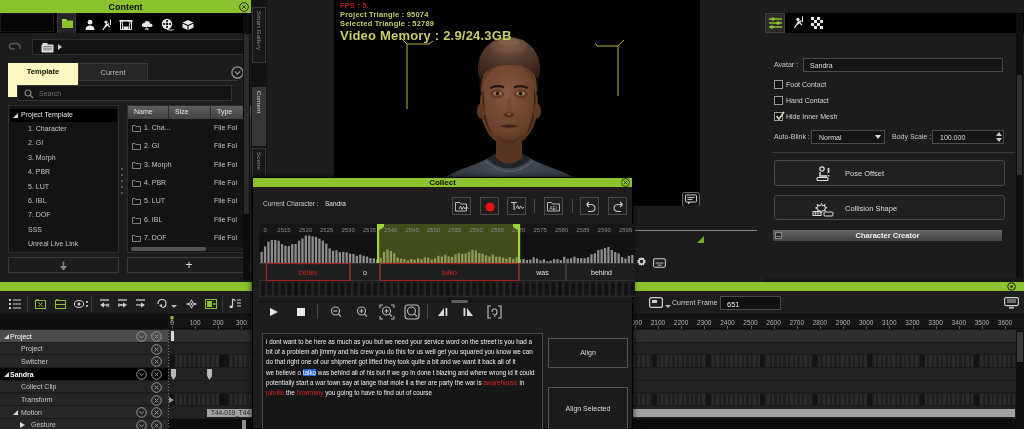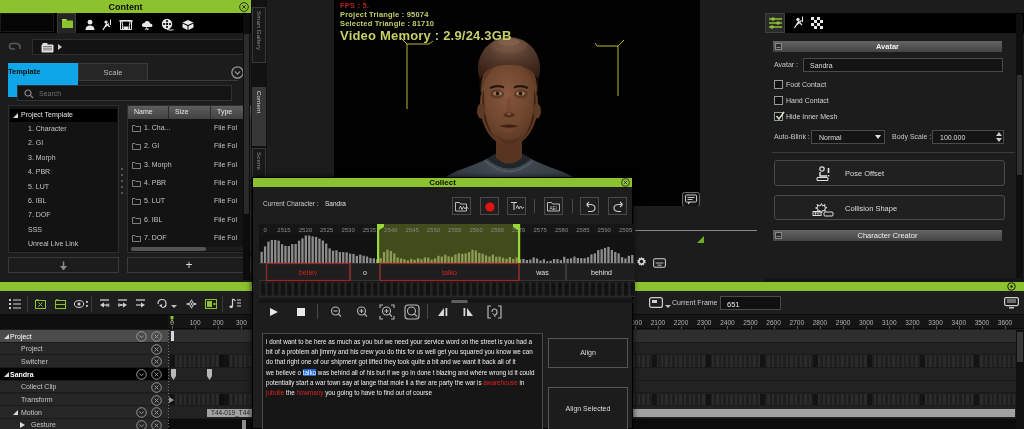--- a/index.html
+++ b/index.html
@@ -73,22 +73,22 @@
       </svg>
 <div style="position:absolute;left:32px;top:39px;width:217px;height:16px;background:#131313;border:1px solid #2e2e2e;">
 <svg class="ab" style="left:8px;top:3px" width="13" height="10" viewBox="0 0 13 10">
           <rect x="0.5" y="1.5" width="12" height="8" rx="1" fill="#e0e0e0"></rect>
           <rect x="1.5" y="0" width="5" height="2.5" rx="0.8" fill="#e0e0e0"></rect>
           <path d="M2 3.5 H11 M2 5.2 H11 M2 6.9 H11" stroke="#555" stroke-width="0.7"></path>
         </svg>
 <div style="position:absolute;left:25px;top:4px;width:0;height:0;border-left:4px solid #ccc;border-top:3.5px solid transparent;border-bottom:3.5px solid transparent;">
 </div>
       </div>
-<div style="position:absolute;left:8px;top:63px;width:70px;height:34px;background:#0ea5e9;color:#0d0d00;font-weight:bold;font-size:7.5px;line-height:18px;">Template</div>
-<div style="position:absolute;left:78px;top:63px;width:70px;height:18px;background:#262626;border:1px solid #3a3a3a;color:#bbb;font-size:7.5px;text-align:center;line-height:17px;">Scale</div>
+<div style="position:absolute;left:8px;top:63px;width:70px;height:34px;background:#fef9c3;color:#0d0d00;font-weight:bold;font-size:7.5px;text-align:center;line-height:18px;">Template</div>
+<div style="position:absolute;left:78px;top:63px;width:70px;height:18px;background:#262626;border:1px solid #3a3a3a;color:#bbb;font-size:7.5px;text-align:center;line-height:17px;">Current</div>
 <div style="position:absolute;left:148px;top:63px;width:90px;height:18px;border-bottom:1px solid #3a3a3a;">
 </div>
 <svg class="ab" style="left:231px;top:66px" width="13" height="13" viewBox="0 0 11 11">
         <circle cx="5.5" cy="5.5" r="4.8" fill="none" stroke="#999" stroke-width="1"></circle>
         <path d="M3.3 4.5 L5.5 6.8 L7.7 4.5" stroke="#999" stroke-width="1" fill="none"></path>
       </svg>
 <div style="position:absolute;left:17px;top:85px;width:215px;height:16px;background:#141414;border:1px solid #333;">
 <svg class="ab" style="left:6px;top:3px" width="10" height="10" viewBox="0 0 10 10">
           <circle cx="4" cy="4" r="3" fill="none" stroke="#8a8a8a" stroke-width="1.2"></circle>
           <path d="M6.2 6.2 L9 9" stroke="#8a8a8a" stroke-width="1.2"></path>
@@ -240,21 +240,21 @@
 <circle cx="115.5" cy="63.5" r="1.9" fill="#2a1509"></circle>
 <path d="M102.5 68 L101 83 Q104 86 107 83 L105.5 68" fill="#6e452d" opacity="0.5"></path>
 <ellipse cx="104" cy="85" rx="5.5" ry="2.6" fill="#4f2e1b"></ellipse>
 <ellipse cx="104" cy="84" rx="2.2" ry="1.3" fill="#7c5138"></ellipse>
 <path d="M94 96 Q104 93 114 96 Q104 99.5 94 96 Z" fill="#3f2014"></path>
 <path d="M95 97.5 Q104 103.5 113 97.5 Q104 106 95 97.5 Z" fill="#7c4a3c"></path>
 <path d="M90 104 Q104 116 118 104 Q113 114 104 115 Q95 114 90 104 Z" fill="#4a2c1b" opacity="0.55"></path>
 </svg>
 <div style="position:absolute;left:6px;top:1px;color:#b42025;font-size:7.5px;font-weight:bold;letter-spacing:0.2px;">FPS : 5.</div>
 <div style="position:absolute;left:6px;top:10px;color:#c6cf68;font-size:7.5px;font-weight:bold;letter-spacing:0.2px;">Project Triangle : 95074</div>
-<div style="position:absolute;left:6px;top:19px;color:#c6cf68;font-size:7.5px;font-weight:bold;letter-spacing:0.2px;">Selected Triangle : 81710</div>
+<div style="position:absolute;left:6px;top:19px;color:#c6cf68;font-size:7.5px;font-weight:bold;letter-spacing:0.2px;">Selected Triangle : 52789</div>
 <div style="position:absolute;left:6px;top:28px;color:#c6cf68;font-size:13px;font-weight:bold;letter-spacing:0.2px;">Video Memory : 2.9/24.3GB</div>
 <svg class="ab" style="left:66px;top:36px" width="34" height="75" viewBox="0 0 34 75">
           <path d="M7 8 L1 2 M7 8 L7 73 M7 8 L29 8 M29 8 L33 5" stroke="#b9b92e" stroke-width="1" fill="none"></path>
         </svg>
 <svg class="ab" style="left:261px;top:38px" width="30" height="60" viewBox="0 0 30 60">
           <path d="M23 8 L29 2 M23 8 L23 58 M23 8 L2 8 L0 5" stroke="#b9b92e" stroke-width="1" fill="none"></path>
         </svg>
 <svg class="ab" style="left:348px;top:192px" width="18" height="15" viewBox="0 0 18 15">
           <rect x="0.5" y="0.5" width="17" height="14" rx="2" fill="#161616" stroke="#6a6a6a" stroke-width="1"></rect>
           <rect x="3.5" y="3" width="11" height="7" rx="1" fill="none" stroke="#c8c8c8" stroke-width="1"></rect>
@@ -294,24 +294,20 @@
 <rect x="0" y="0" width="3" height="3" fill="#e8e8e8"></rect>
 <rect x="6" y="0" width="3" height="3" fill="#e8e8e8"></rect>
 <rect x="3" y="3" width="3" height="3" fill="#e8e8e8"></rect>
 <rect x="9" y="3" width="3" height="3" fill="#e8e8e8"></rect>
 <rect x="0" y="6" width="3" height="3" fill="#e8e8e8"></rect>
 <rect x="6" y="6" width="3" height="3" fill="#e8e8e8"></rect>
 <rect x="3" y="9" width="3" height="3" fill="#e8e8e8"></rect>
 <rect x="9" y="9" width="3" height="3" fill="#e8e8e8"></rect>
 </svg>
 </div>
-<div style="position:absolute;left:8px;top:41px;width:229px;height:11px;background:linear-gradient(#646464,#444444);">
-<div style="position:absolute;left:2px;top:2px;width:7px;height:7px;background:#2c2c2c;border:1px solid #888;color:#ddd;font-size:7px;line-height:5px;text-align:center;">–</div>
-<div style="position:absolute;left:0;top:1px;width:229px;text-align:center;color:#f0f0f0;font-size:7.5px;font-weight:bold;">Avatar</div>
-</div>
 <div style="position:absolute;left:9px;top:61px;color:#c8c8c8;font-size:7px;">Avatar :</div>
 <div style="position:absolute;left:38px;top:58px;width:200px;height:14px;background:#141414;border:1px solid #4a4a4a;color:#ddd;font-size:7px;padding:3px 0 0 6px;">Sandra</div>
 <div style="position:absolute;left:9px;top:80px;width:9px;height:9px;background:#101010;border:1px solid #9a9a9a;"></div>
       <div style="position:absolute;left:21px;top:81px;color:#d2d2d2;font-size:7px;">Foot Contact</div>
 <div style="position:absolute;left:9px;top:96px;width:9px;height:9px;background:#101010;border:1px solid #9a9a9a;"></div>
       <div style="position:absolute;left:21px;top:97px;color:#d2d2d2;font-size:7px;">Hand Contact</div>
 <div style="position:absolute;left:9px;top:112px;width:9px;height:9px;background:#101010;border:1px solid #9a9a9a;">
         <svg class="ab" style="left:0px;top:-2px" width="10" height="10" viewBox="0 0 10 10">
           <path d="M1.5 5 L4 8 L9 1" stroke="#cfe0c0" stroke-width="1.6" fill="none"></path>
         </svg>
@@ -342,21 +338,21 @@
         <svg class="ab" style="left:39px;top:5px" width="18" height="16" viewBox="0 0 18 16">
           <circle cx="8" cy="3" r="2.2" fill="none" stroke="#e0e0e0" stroke-width="1.2"></circle>
           <path d="M6 6 L6 10 L13 10" stroke="#e0e0e0" stroke-width="1.4" fill="none"></path>
           <rect x="3" y="11.5" width="11" height="3" rx="1" fill="none" stroke="#e0e0e0" stroke-width="1.1"></rect>
           <path d="M14.5 2 L14.5 7 M14.5 9 L14.5 10.5" stroke="#e0e0e0" stroke-width="1.6"></path>
         </svg>
         <div style="position:absolute;left:70px;top:8px;color:#dcdcdc;font-size:7.5px;">Pose Offset</div>
       </div>
 <div style="position:absolute;left:8px;top:230px;width:229px;height:11px;background:linear-gradient(#646464,#444444);">
 <div style="position:absolute;left:2px;top:2px;width:7px;height:7px;background:#2c2c2c;border:1px solid #888;color:#ddd;font-size:7px;line-height:5px;text-align:center;">–</div>
-<div style="position:absolute;left:0;top:1px;width:229px;text-align:center;color:#f0f0f0;font-size:7.5px;font-weight:normal;">Character Creator</div>
+<div style="position:absolute;left:0;top:1px;width:229px;text-align:center;color:#f0f0f0;font-size:7.5px;font-weight:bold;">Character Creator</div>
 </div>
 <div style="position:absolute;left:251px;top:14px;width:7px;height:264px;background:#0e0e0e;">
 <div style="position:absolute;left:1px;top:61px;width:5px;height:100px;background:#303030;">
 </div>
       </div>
 </div>
 <div style="position:absolute;left:0;top:282px;width:1024px;height:147px;background:#1b1b1b;border-radius:10px;">
 <div style="position:absolute;left:0;top:0;width:1024px;height:9px;background:#8cc22e;">
 <svg class="ab" style="left:1007px;top:0px" width="9" height="9" viewBox="0 0 9 9">
           <circle cx="4.5" cy="4.5" r="3.8" fill="none" stroke="#1a1a00" stroke-width="1"></circle>

